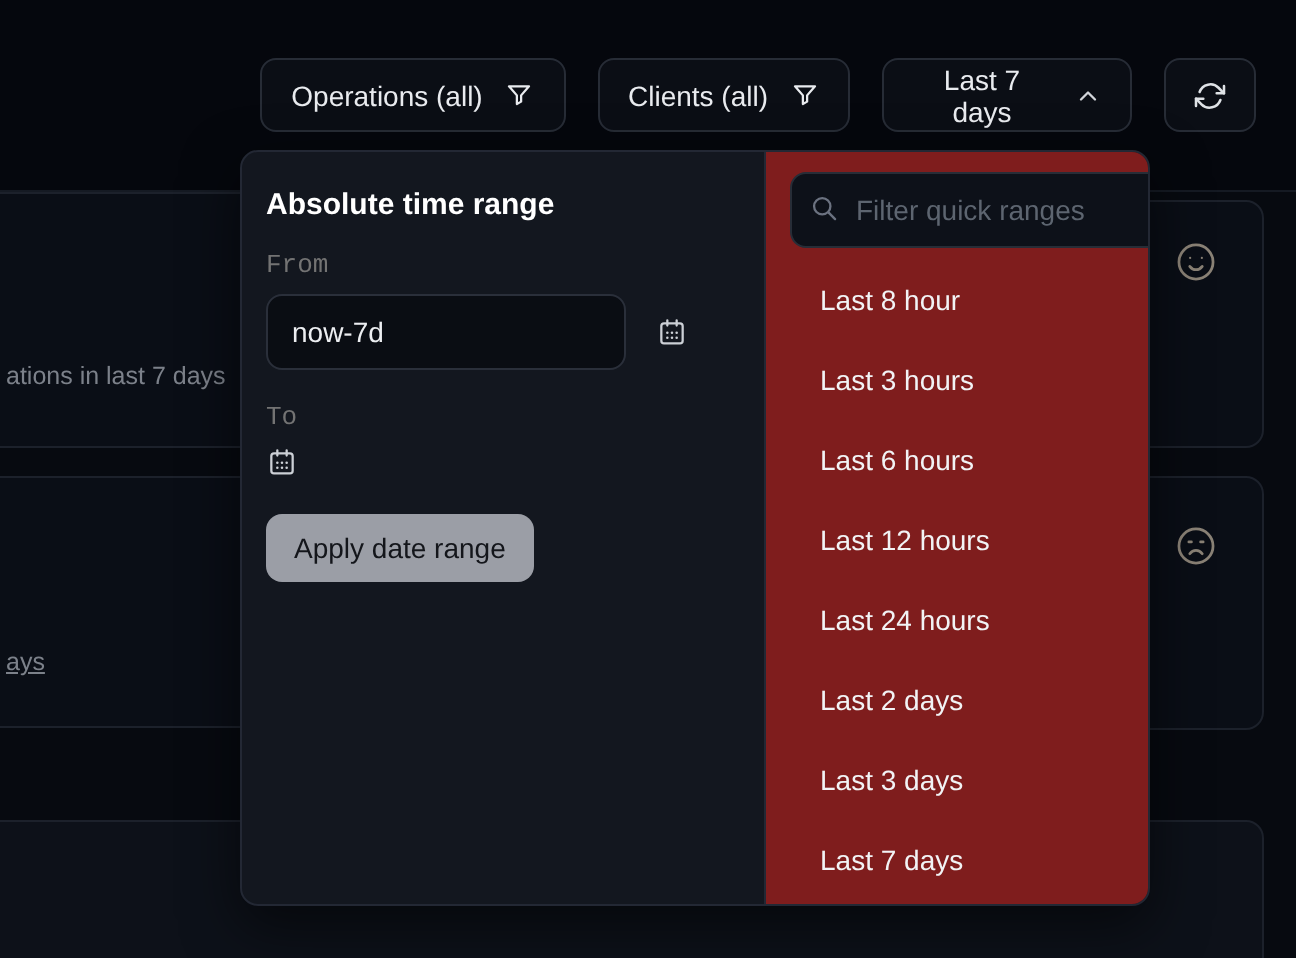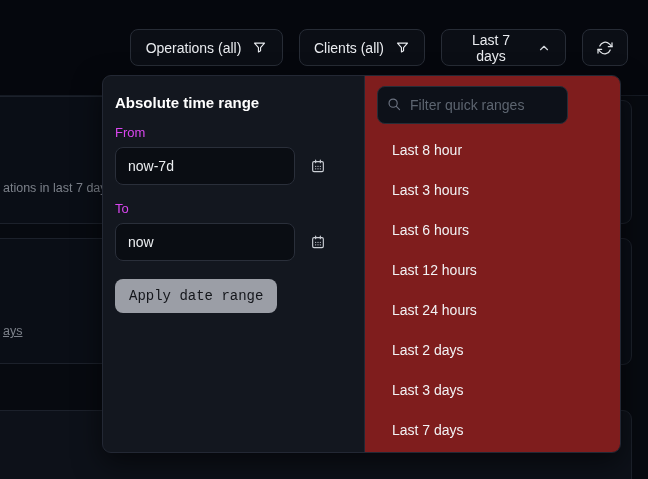--- a/index.html
+++ b/index.html
@@ -14,35 +14,35 @@
   .bg-card{position:absolute;background:#0a0e16;border:1px solid #1c212b;border-radius:9px;z-index:1;overflow:hidden;}
   .bg-card-label{position:absolute;font-size:12.5px;color:#7c818a;white-space:nowrap;}
   .face-icon{position:absolute;width:22px;height:22px;}
   
   .tb-btn{position:absolute;top:29px;height:37px;box-sizing:border-box;
     display:flex;align-items:center;justify-content:center;gap:11px;
     background:#0b0e15;border:1px solid #272c36;border-radius:8px;
     color:#e9ebef;font-size:14px;cursor:pointer;z-index:3;padding:0 14px;}
   .tb-btn svg{flex:0 0 auto;}
   
-  .panel{position:absolute;left:102px;top:75px;width:519px;height:378px;box-sizing:border-box;
+  .panel{position:absolute;left:120px;top:75px;width:455px;height:378px;box-sizing:border-box;
     background:#13171f;border:1px solid #232834;border-radius:9px;display:flex;
     box-shadow:0 10px 28px rgba(0,0,0,.55);z-index:4;overflow:hidden;}
   .panel-left{flex:0 0 243px;box-sizing:border-box;padding:14px 12px 0 12px;}
   .panel-right{flex:1;box-sizing:border-box;background:#7f1d1d;border-left:1px solid #232834;
     padding:10px 9px 0 12px;display:flex;flex-direction:column;margin-left:18px;}
   .panel-title{font-size:15px;font-weight:bold;color:#ffffff;margin:4px 0 14px 0;}
-  .field-label{font-size:13px;color:#d946ef;margin:0 0 7px 0;}
+  .field-label{font-size:13px;color:#737373;margin:0 0 7px 0;font-family:Liberation Mono, monospace;}
   .field-row{display:flex;align-items:center;gap:15px;margin-bottom:16px;}
   .text-input{width:180px;height:38px;box-sizing:border-box;background:#0a0d13;
     border:1px solid #2a2f3a;border-radius:8px;color:#eceef1;font-size:14px;
     padding:0 12px;outline:none;font-family:"Liberation Sans",sans-serif;}
   .icon-btn{background:none;border:none;padding:0;margin:0;cursor:pointer;line-height:0;}
   .apply-btn{height:34px;padding:0 14px;background:#9b9ea6;border:none;border-radius:8px;
-    color:#14161b;font-size:14px;cursor:pointer;margin-top:2px;font-family:Liberation Mono, monospace;}
+    color:#14161b;font-size:14px;cursor:pointer;margin-top:2px;font-family:Liberation Sans, sans-serif;}
   .search-wrap{position:relative;margin-bottom:6px;}
   .search-input{width:191px;height:38px;box-sizing:border-box;background:#0d1119;
     border:1px solid #272d37;border-radius:8px;color:#eceef1;font-size:14px;
     padding:0 10px 0 32px;outline:none;font-family:"Liberation Sans",sans-serif;}
   .search-input::placeholder{color:#5d6570;}
   .search-icon{position:absolute;left:10px;top:11px;line-height:0;}
   .quick-item{height:40px;display:flex;align-items:center;padding-left:15px;
     color:#f2f3f5;font-size:14px;font-weight:500;cursor:pointer;border-radius:6px;}
 </style>
 </head>
@@ -137,21 +137,20 @@
                 <circle cx="12" cy="16.3" r="0.95"></circle>
                 <circle cx="15.5" cy="16.3" r="0.95"></circle>
             </g>
           </svg>
         </span>
       </button>
     </div>
 
     <div class="field-label">To</div>
     <div class="field-row">
-      <input class="text-input" type="text" value="now" style="">
       <button class="icon-btn">
         <span>
           <svg width="16" height="16" viewBox="0 0 24 24" fill="none" stroke="#ccd0d6" stroke-width="1.7" stroke-linecap="round">
             <rect x="4" y="5.5" width="16" height="15" rx="2"></rect>
             <path d="M8.5 3.2v4M15.5 3.2v4"></path>
             <g fill="#ccd0d6" stroke="none">
               <circle cx="8.5" cy="12.5" r="0.95"></circle>
                 <circle cx="12" cy="12.5" r="0.95"></circle>
                 <circle cx="15.5" cy="12.5" r="0.95"></circle>
               <circle cx="8.5" cy="16.3" r="0.95"></circle>

